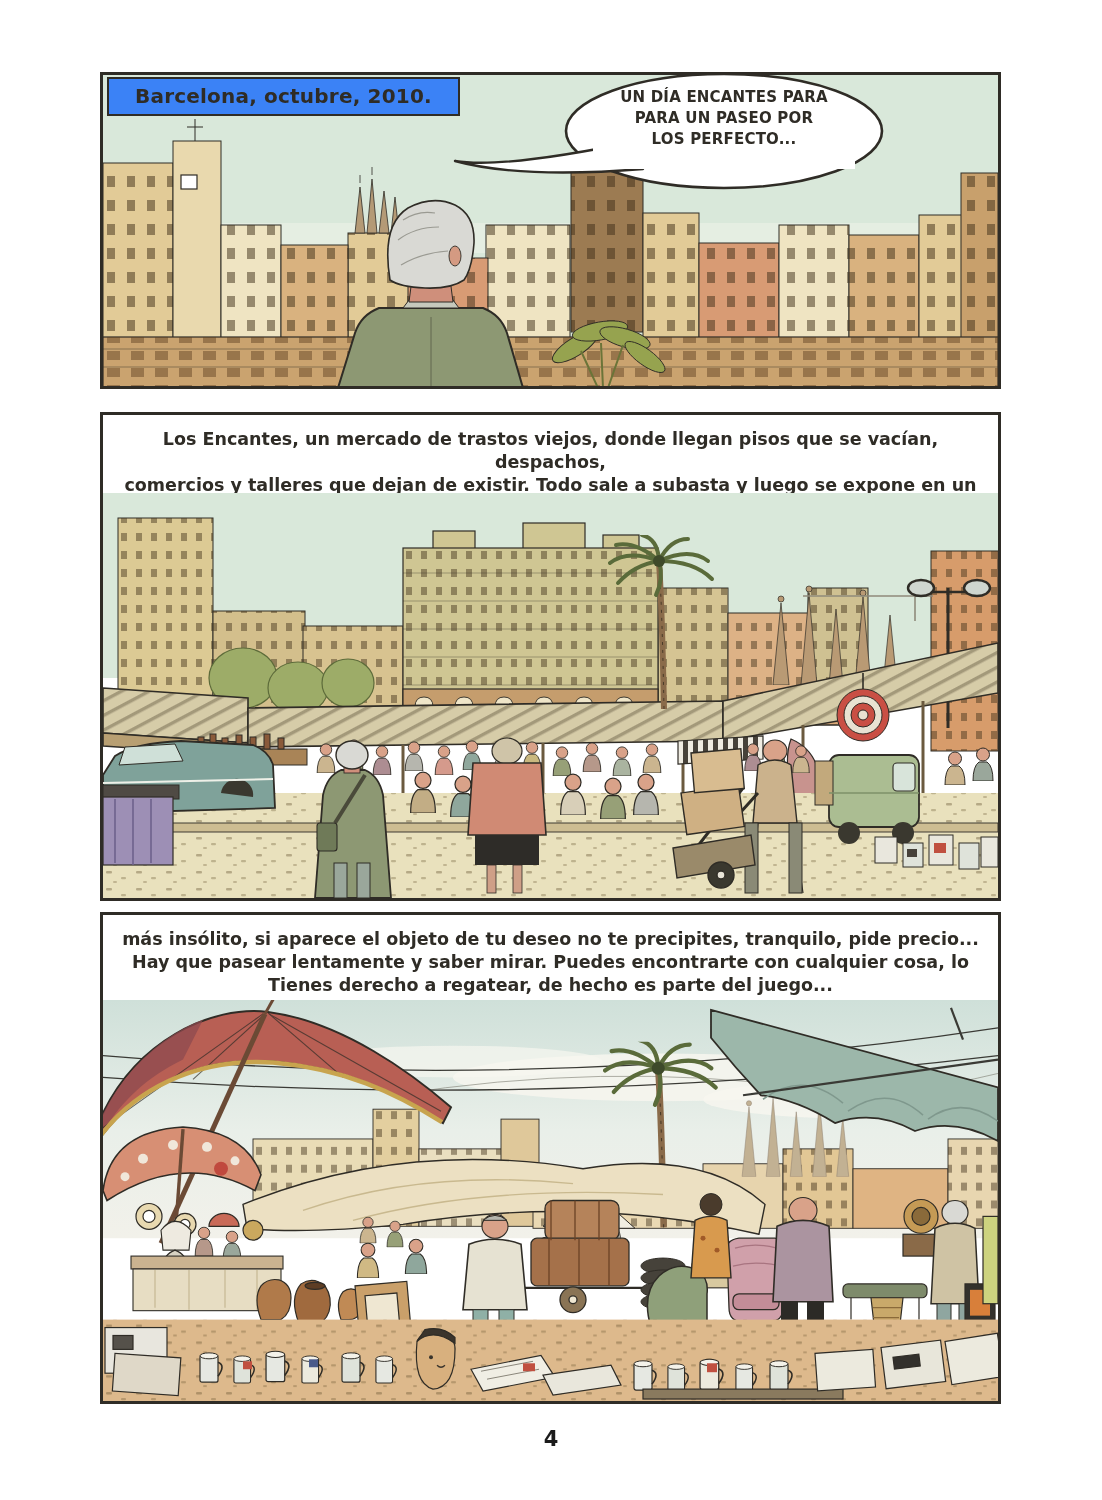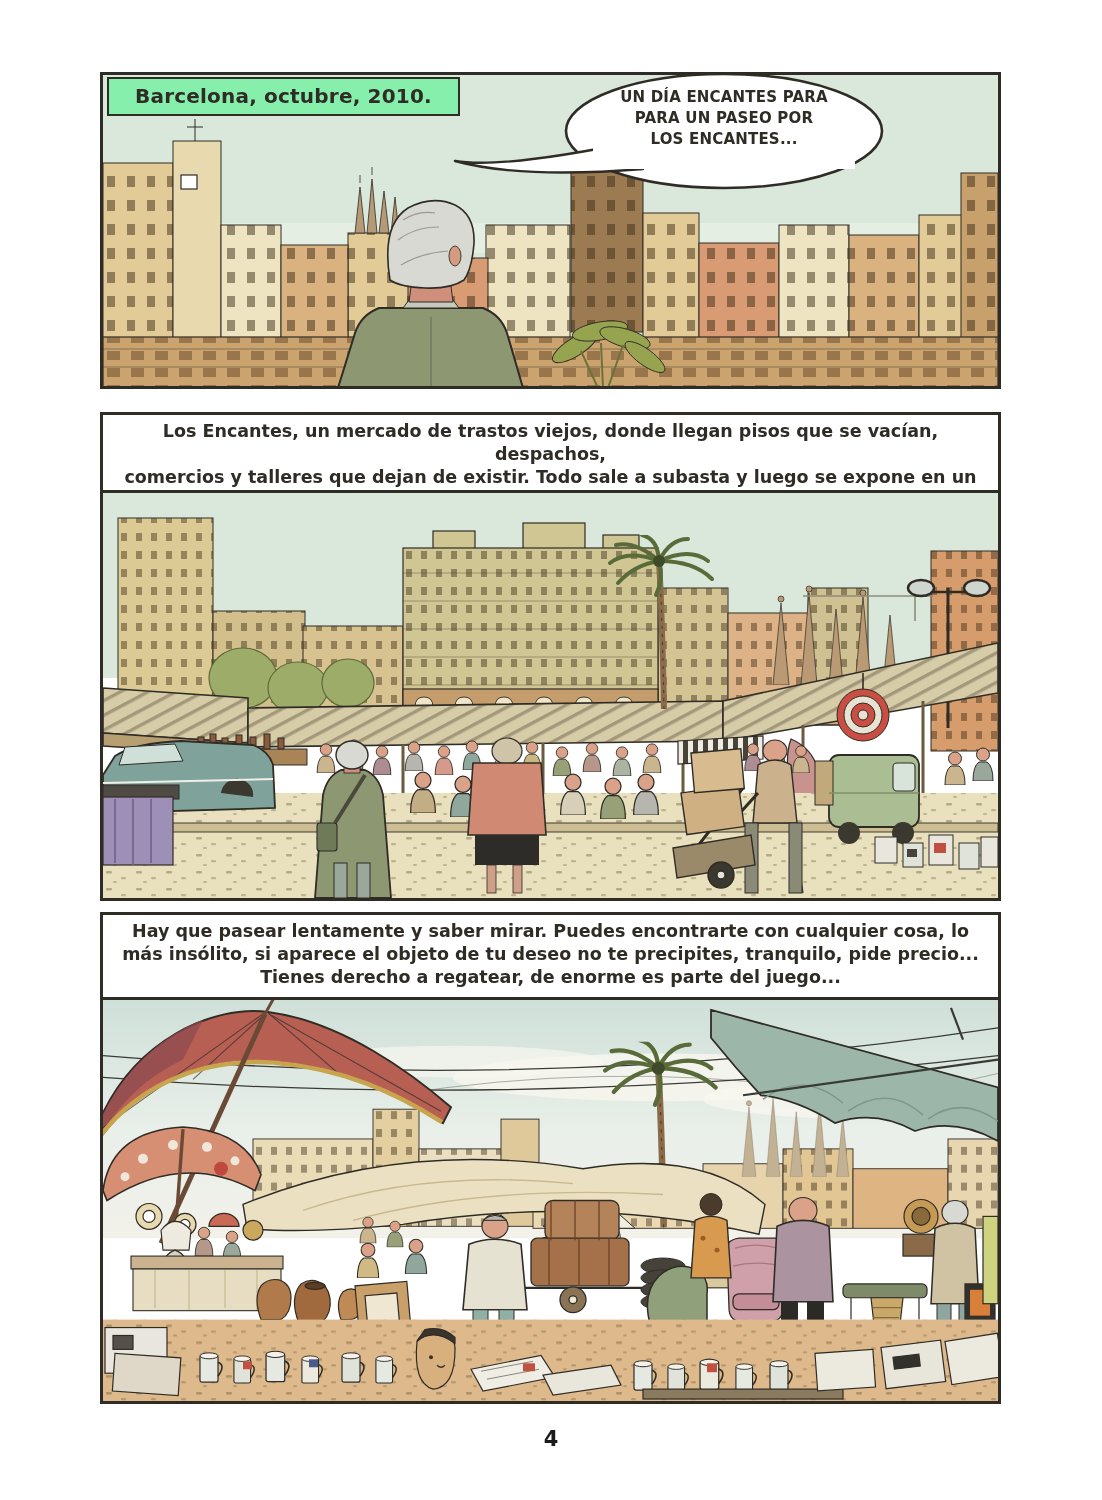--- a/index.html
+++ b/index.html
@@ -14,24 +14,24 @@
     --pot-brown:#b07a4a; --crate:#cfb083;
   }
   html,body{margin:0;padding:0;background:#fff;}
   .page{position:relative;width:1102px;height:1500px;background:var(--paper);
         font-family:"DejaVu Sans","Liberation Sans",sans-serif;color:var(--ink);overflow:hidden;}
   .panel{position:absolute;box-sizing:border-box;border:3px solid var(--ink);background:#fff;}
   .panel-art{position:absolute;left:0;right:0;bottom:0;display:block;width:100%;}
   .p1{left:100px;top:72px;width:901px;height:317px;}
   .p2{left:100px;top:412px;width:901px;height:489px;}
   .p3{left:100px;top:912px;width:901px;height:492px;}
-  .caption-box{position:absolute;left:4px;top:2px;background:#86efac;border:2.5px solid var(--ink);
+  .caption-box{position:absolute;left:4px;top:2px;background:#3b82f6;border:2.5px solid var(--ink);
         padding:5px 26px 6px;font-size:20px;font-weight:bold;letter-spacing:.2px;white-space:nowrap;}
   .caption-strip{position:absolute;left:0;top:0;right:0;background:#fff;border-bottom:3px solid var(--ink);
-        text-align:center;font-weight:bold;font-size:17.5px;line-height:23px;padding:5px 14px 6px;}
+        text-align:center;font-weight:bold;font-size:17.5px;line-height:23px;padding:13px 14px 6px;}
   .cap2{height:64px;} .cap3{height:71px;}
   .art2{top:78px;height:calc(100% - 78px);} .art3{top:85px;height:calc(100% - 85px);}
   .art1{top:0;height:100%;}
   .bubble-svg{position:absolute;left:340px;top:-6px;width:460px;height:140px;overflow:visible;}
   .bubble-text{position:absolute;left:470px;top:12px;width:302px;text-align:center;
         font-size:15px;font-weight:bold;line-height:21px;letter-spacing:.2px;}
   .page-number{position:absolute;left:0;right:0;top:1427px;text-align:center;
         font-size:21px;font-weight:bold;color:#1b1b1b;}
 </style>
 </head>
@@ -126,21 +126,21 @@
     </svg>
 
     <svg class="bubble-svg" viewBox="0 0 460 140">
       <ellipse cx="281" cy="62" rx="158" ry="57" fill="#fff" stroke="var(--ink)" stroke-width="2.6"></ellipse>
       <path d="M195,72 Q60,100 12,92 Q78,110 200,100 Z" fill="#fff" stroke="var(--ink)" stroke-width="2.4" stroke-linejoin="round"></path>
       <rect x="150" y="40" width="262" height="60" fill="#fff"></rect>
     </svg>
     <div class="bubble-text">
       <div>UN DÍA ENCANTES PARA</div>
       <div>PARA UN PASEO POR</div>
-      <div>LOS ENCANTES...</div>
+      <div>LOS PERFECTO...</div>
     </div>
 
     <div class="caption-box">
       <span>Barcelona, octubre, 2010.</span>
     </div>
   </section>
 
   <section class="panel p2">
     <div class="caption-strip cap2">
       <div>Los Encantes, un mercado de trastos viejos, donde llegan pisos que se vacían, despachos,</div>
@@ -400,23 +400,23 @@
         <rect x="831" y="350" width="12" height="10" fill="#c05040" stroke="none"></rect>
         <rect x="804" y="356" width="10" height="8" fill="#47423a" stroke="none"></rect>
       </g>
 
       <use href="#palmtree" x="505" y="42" width="120" height="178"></use>
     </svg>
   </section>
 
   <section class="panel p3">
     <div class="caption-strip cap3">
+      <div>más insólito, si aparece el objeto de tu deseo no te precipites, tranquilo, pide precio...</div>
       <div>Hay que pasear lentamente y saber mirar. Puedes encontrarte con cualquier cosa, lo</div>
-      <div>más insólito, si aparece el objeto de tu deseo no te precipites, tranquilo, pide precio...</div>
-      <div>Tienes derecho a regatear, de enorme es parte del juego...</div>
+      <div>Tienes derecho a regatear, de hecho es parte del juego...</div>
     </div>
     <svg class="panel-art art3" viewBox="0 0 895 404" preserveAspectRatio="none">
       <defs>
         <linearGradient id="sky3" x1="0" y1="0" x2="0" y2="1">
           <stop offset="0" stop-color="#cfe0d9"></stop>
             <stop offset="0.55" stop-color="#e9efe9"></stop>
           <stop offset="1" stop-color="#f2f1ea"></stop>
         </linearGradient>
         <symbol id="mug" viewBox="0 0 26 32">
           <rect x="1" y="4" width="18" height="27" rx="2" stroke="#2f2c26" stroke-width="1.2"></rect>

